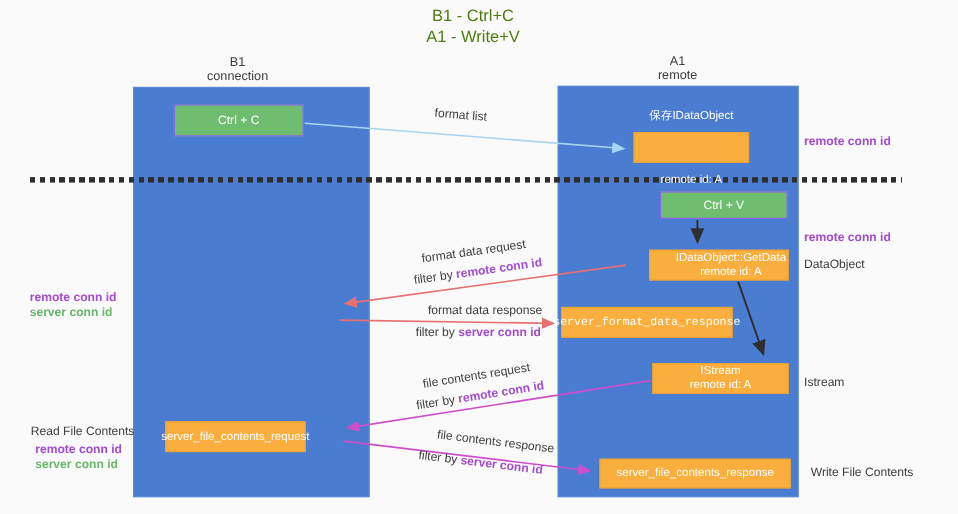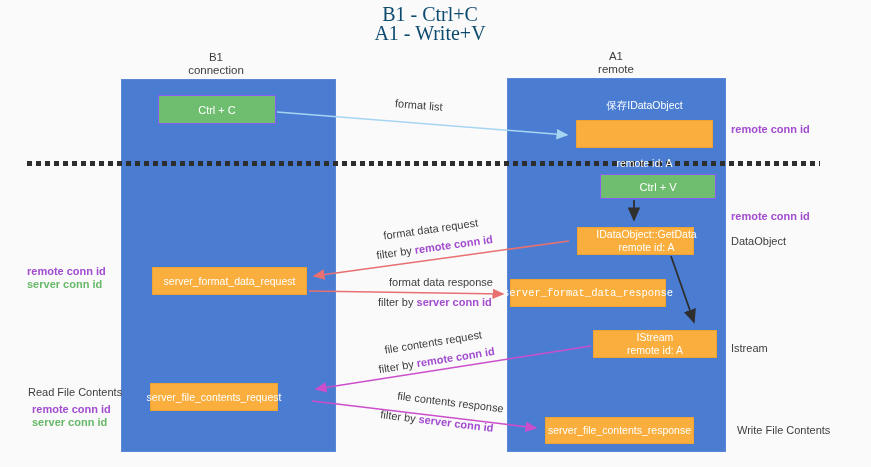--- a/index.html
+++ b/index.html
@@ -5,45 +5,45 @@
   html,body { margin:0; padding:0; }
   .stage {
     position:relative; width:871px; height:467px;
     background:#fafafa; overflow:hidden;
     font-family:"Liberation Sans", sans-serif;
     color:#3d3d3d;
   }
   .abs { position:absolute; }
   .title {
     left:320px; top:5px; width:220px; text-align:center;
-    font-size:20px; line-height:19px; color:#0c4a6e;font-family:Liberation Serif, serif;
+    font-size:15px; line-height:19px; color:#4d7c0f;
   }
   .lane { background:#4a7dd2; border:1px solid #5b88d6; box-sizing:border-box; }
   .lane-left  { left:121px; top:79px; width:215px; height:373px; }
   .lane-right { left:507px; top:78px; width:219px; height:374px; }
   .lane-header {
     text-align:center; font-size:11.5px; line-height:13px; color:#3d3d3d;
   }
   .hdr-left  { left:146px; top:51px; width:140px; }
   .hdr-right { left:546px; top:50px; width:140px; }
   .node {
     display:flex; flex-direction:column; align-items:center; justify-content:center;
     color:#ffffff; text-align:center; box-sizing:border-box; white-space:nowrap;
   }
   .green  { background:#6fbe6f; border:1px solid #8b5cf6; font-size:11px; }
   .orange { background:#f9ae3d; border:1px solid #eea231; font-size:10.5px; line-height:13px; }
   .n-ctrlc  { left:158px; top:95px;  width:118px; height:29px; }
-  .n-save   { left:576px; top:120px; width:137px; height:28px;gap:45px; }
+  .n-save   { left:576px; top:120px; width:105px; height:28px;gap:45px; }
   .n-ctrlv  { left:600px; top:174px; width:116px; height:25px; }
-  .n-getdata{ left:577px; top:227px; width:117px; height:28px;padding-left:22px; }
+  .n-getdata{ left:590px; top:227px; width:127px; height:28px;padding-left:22px; }
   .n-freq   { left:152px; top:267px; width:155px; height:28px; }
   .n-fresp  { left:510px; top:279px; width:156px; height:28px;font-family:Liberation Mono, monospace; }
   .n-istream{ left:593px; top:330px; width:124px; height:28px; }
   .n-creq   { left:150px; top:383px; width:128px; height:28px; }
-  .n-cresp  { left:545px; top:417px; width:149px; height:27px; }
+  .n-cresp  { left:545px; top:417px; width:174px; height:27px; }
   .dashed {
     left:27px; top:161px; width:793px; height:5px;
     background:repeating-linear-gradient(90deg,#2e2e2e 0 5px, rgba(0,0,0,0) 5px 9px);
   }
   .lbl { font-size:11px; line-height:13px; white-space:nowrap; color:#3d3d3d; }
   .purple { color:#a24ccf; font-weight:bold; }
   .greentx { color:#67b868; font-weight:bold; }
   .overlay { position:absolute; left:0; top:0; pointer-events:none; }
   .r-m8 { transform:rotate(-8deg); }
   .r-m9 { transform:rotate(-9deg); }
@@ -105,23 +105,20 @@
     <span>保存IDataObject</span>
     <span>remote id: A</span>
   </div>
   <div class="abs node green n-ctrlv">
     <span>Ctrl + V</span>
   </div>
   <div class="abs node orange n-getdata">
     <span>IDataObject::GetData</span>
     <span>remote id: A</span>
   </div>
-  <div class="abs node orange n-freq">
-    <span>server_format_data_request</span>
-  </div>
   <div class="abs node orange n-fresp">
     <span>server_format_data_response</span>
   </div>
   <div class="abs node orange n-istream">
     <span>IStream</span>
     <span>remote id: A</span>
   </div>
   <div class="abs node orange n-creq">
     <span>server_file_contents_request</span>
   </div>

